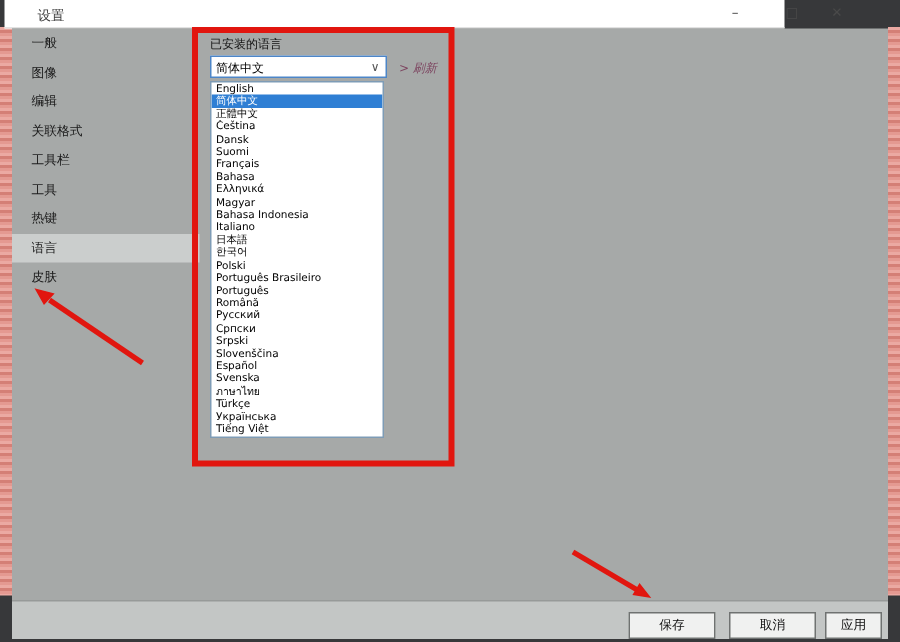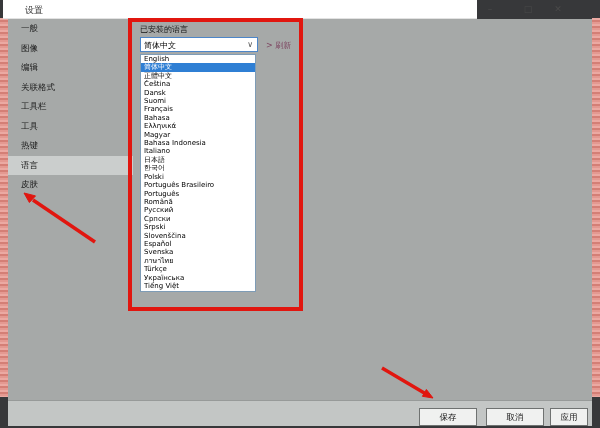--- a/index.html
+++ b/index.html
@@ -6,40 +6,40 @@
   body { background:#37383a; font-family:"DejaVu Sans", sans-serif; }
   .screen { position:relative; width:600px; height:428px; background:#37383a; overflow:hidden; }
 
   
   .bg-strip { position:absolute; top:18px; width:8px; height:379px;
     background:repeating-linear-gradient(180deg,#eba9a2 0 2px,#d47f76 2px 4px,#e49991 4px 6px); }
   .bg-strip.left { left:0; }
   .bg-strip.right { left:592px; }
 
   
-  .titlebar { position:absolute; left:3px; top:0; width:474px; height:19px; background:#ffffff; border-bottom:1px solid #e2e2e2; }
+  .titlebar { position:absolute; left:3px; top:0; width:520px; height:19px; background:#ffffff; border-bottom:1px solid #e2e2e2; }
   .title-text { position:absolute; left:22px; top:4px; font-size:9px; color:#3d3d3d; }
   .win-btn { position:absolute; top:0; width:30px; height:19px; text-align:center; line-height:19px; font-size:9px; color:#4a4a4a; cursor:default; }
   .win-btn.min { left:472px; }
   .win-btn.max { left:510px; }
   .win-btn.close { left:540px; }
 
   
   .window-body { position:absolute; left:8px; top:19px; width:584px; height:402px; background:#a6a9a8; }
 
   
   .sidebar { position:absolute; left:0; top:0; width:125px; height:376px; }
   .sidebar-item { height:19.5px; padding:4px 0 0 13px; font-size:8.5px; color:#1a1a1a; cursor:default; }
   .sidebar-item.selected { background:#cbcecd; }
 
   
   .section-label { position:absolute; left:132px; top:5px; font-size:8px; color:#111; }
   .combobox { position:absolute; left:132px; top:18px; width:118px; height:15px; background:#fff; border:1px solid #4d86c8; font-size:8px; color:#000; padding:2px 0 0 3px; }
   .combobox .chevron { position:absolute; right:4px; top:2px; font-size:8px; color:#555; line-height:10px; }
-  .refresh-link { position:absolute; left:258px; top:21px; font-size:8px; color:#7d4560; }
+  .refresh-link { position:absolute; left:258px; top:21px; font-size:8px; color:#7d4560;font-style:italic; }
 
   .listbox { position:absolute; left:132px; top:35px; width:116px; height:238px; background:#fff; border:1px solid #7e9cb6; overflow:hidden; }
   .list-item { height:8.42px; line-height:8.5px; font-size:7px; padding-left:3px; color:#000; white-space:nowrap; overflow:hidden; }
   .list-item.selected { background:#2f7fd4; color:#fff; }
 
   
   .footer { position:absolute; left:0; top:381px; width:584px; height:26px; background:#c3c6c5; border-top:1px solid #979a99; }
   .btn { position:absolute; top:7px; height:18px; background:#f0f1f0; border:1px solid #6f7271; font-size:8.5px; color:#111; text-align:center; line-height:16px; cursor:default; }
   .btn.save { left:411px; width:58px; }
   .btn.cancel { left:478px; width:58px; }

